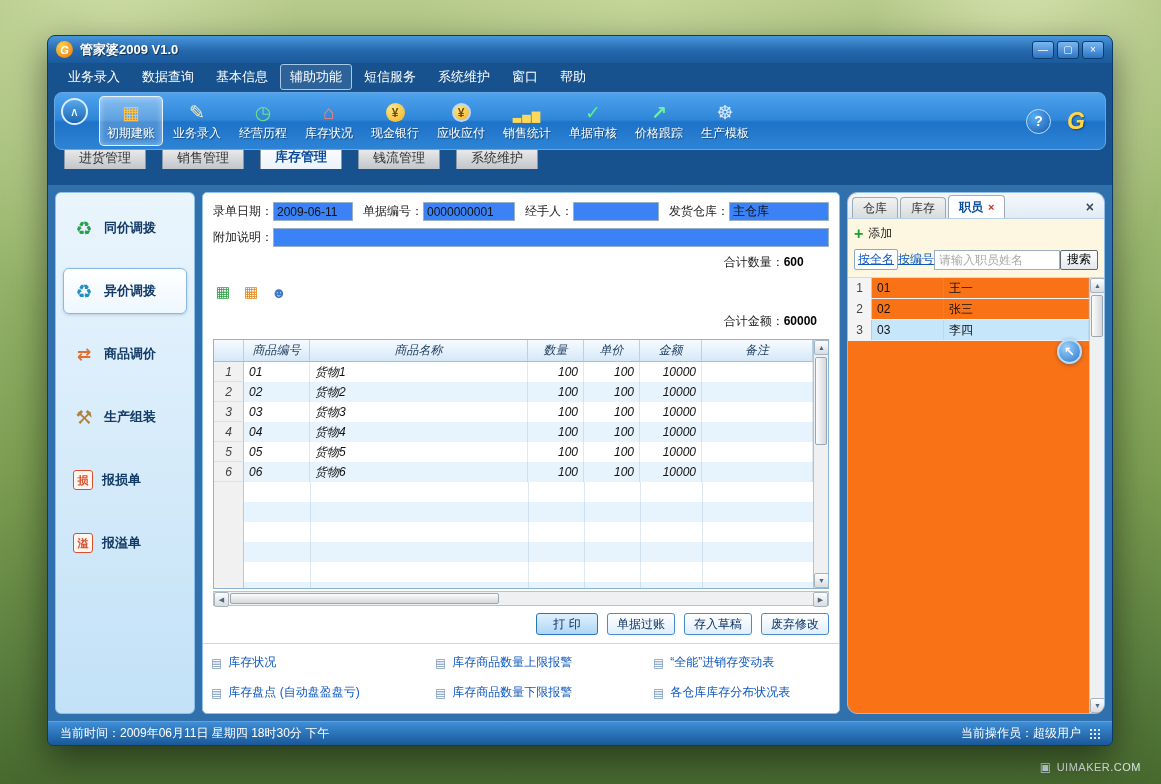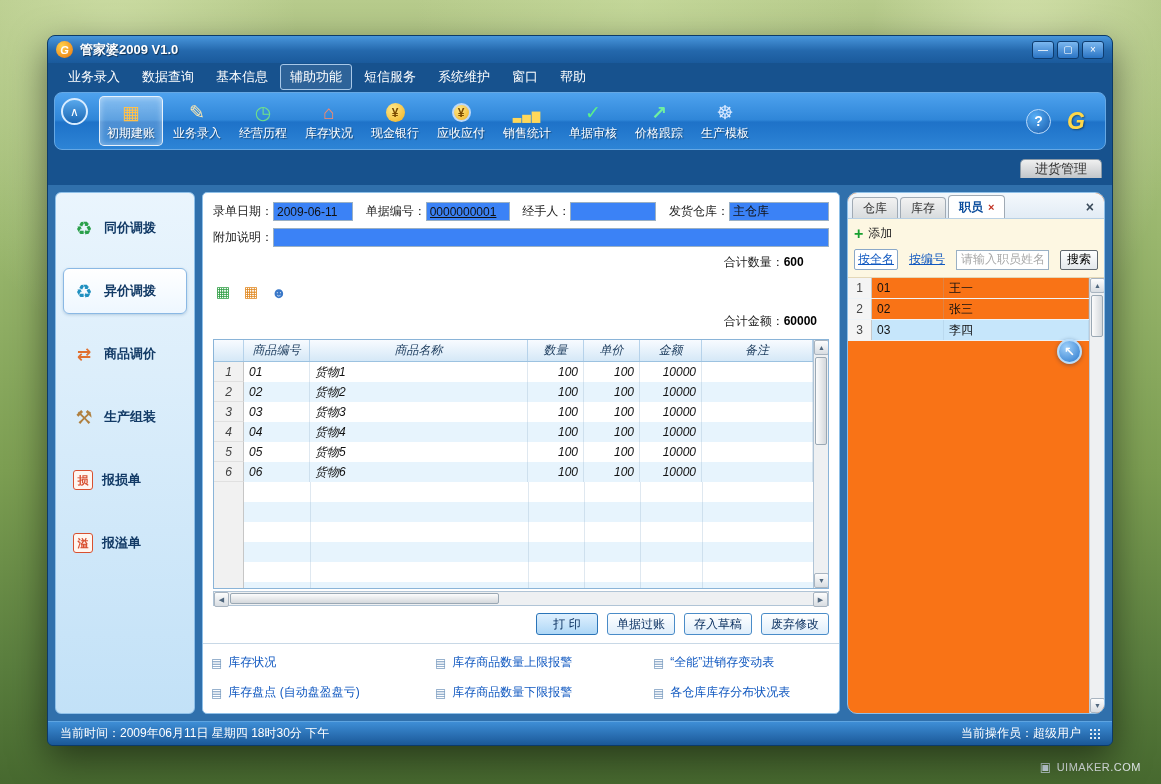--- a/index.html
+++ b/index.html
@@ -55,21 +55,21 @@
   .coin { width:19px; height:19px; border-radius:50%; font-size:12px; font-weight:bold; color:#7a4a00;
     background:radial-gradient(circle at 35% 30%,#ffe98a,#f0b020); display:flex; align-items:center; justify-content:center; }
   .coin.ring { border:2px solid #bcd8f8; }
   .i6 { color:#ffd85a; font-size:11px; letter-spacing:1px; } .i7 { color:#5af08a; font-weight:bold; }
   .i8 { color:#70f0a0; font-weight:bold; } .i9 { color:#dceaff; }
   .tb-right { margin-left:auto; display:flex; align-items:center; gap:16px; padding-right:10px; }
   .help { width:25px; height:25px; border-radius:50%; border:1px solid #bcdcfc; color:#fff; font-weight:bold; font-size:14px;
     background:radial-gradient(circle at 35% 30%,#58b0f8,#1658a8); display:flex; align-items:center; justify-content:center; cursor:pointer; }
   .brand { font-size:23px; font-weight:bold; font-style:italic; color:#ffd84a; text-shadow:1px 1px 2px rgba(0,0,0,.4); }
 
-  .tabstrip { display:flex; align-items:flex-end; gap:16px; padding:4px 10px 16px 16px; height:30px;flex-direction:column; }
+  .tabstrip { display:flex; align-items:flex-end; gap:16px; padding:4px 10px 16px 16px; height:30px; }
   .mtab { height:24px; padding:0 14px; display:flex; align-items:center; font-size:13px; color:#333;
     background:linear-gradient(#f0f0f0,#c2c6ca); border:1px solid #8a9aa8; border-bottom:none;
     border-radius:5px 5px 0 0; cursor:pointer; white-space:nowrap; }
   .mtab.active { background:linear-gradient(#ffffff,#eaf2fa); color:#0a4c9c; font-weight:bold; height:26px; }
 
   .content { flex:1; background:#3070ac; display:flex; gap:7px; padding:7px; min-height:0; }
 
   
   .sidebar { width:140px; flex:none; border-radius:6px; border:1px solid #8fc0e8;
     background:linear-gradient(#eaf5fd,#c2e1f7); padding:12px 7px; display:flex; flex-direction:column; }
@@ -85,21 +85,21 @@
   .slabel { font-size:13px; color:#123a66; font-weight:bold; white-space:nowrap; }
 
   
   .main { flex:1; background:#fff; border:1px solid #8fc0e8; border-radius:5px;
     display:flex; flex-direction:column; min-width:0; overflow:hidden; }
   .formarea { padding:9px 10px 4px; }
   .frow { display:flex; align-items:center; margin-bottom:7px; font-size:12px; color:#222;justify-content:space-between; }
   .frow.r1 { justify-content:space-between; }
   .fpair { display:flex; align-items:center; white-space:nowrap; }
   .tinput { height:19px; border:1px solid #9ab0c4; font-size:12px; padding:0 3px; background:#3b82f6; color:#111; font-family:inherit; }
-  .w-date{width:80px;} .w-no{width:84px;text-decoration:underline;} .w-hand{width:86px;} .w-wh{width:100px;} .note-input{flex:1;}
+  .w-date{width:80px;} .w-no{width:92px;} .w-hand{width:86px;} .w-wh{width:100px;} .note-input{flex:1;}
   .icons-totals { display:flex; align-items:center; gap:8px; margin-bottom:5px; }
   .mini { width:20px; height:20px; display:flex; align-items:center; justify-content:center; font-size:15px; border-radius:3px; cursor:pointer; }
   .m0{color:#2f9e44;} .m1{color:#e08820;} .m2{color:#3a78c8;}
   .totals { margin-left:auto; display:flex; gap:42px; padding-right:12px; font-size:12px; color:#222;flex-direction:column; }
   .totals b { color:#000; }
 
   .gridwrap { margin:0 10px; border:1px solid #8ab4d8; flex:1; min-height:0; display:flex; overflow:hidden;font-style:italic; }
   .gmain { flex:1; display:flex; flex-direction:column; min-width:0; }
   .ghead { display:flex; height:22px; flex:none; background:linear-gradient(#f8fbff,#d5e8f7); border-bottom:1px solid #9cc2e0; }
   .gh { display:flex; align-items:center; justify-content:center; font-size:12px; color:#1a3a5c;
@@ -148,21 +148,21 @@
   .rtab { height:21px; padding:0 10px; font-size:12px; display:flex; align-items:center; gap:5px;
     background:linear-gradient(#f2f2f2,#d8dcde); border:1px solid #a0aab4; border-bottom:none;
     border-radius:4px 4px 0 0; color:#333; cursor:pointer; }
   .rtab.active { background:#fff; color:#0a4c9c; font-weight:bold; height:23px; }
   .tabx { color:#c03020; font-size:11px; font-weight:bold; cursor:pointer; }
   .panelx { margin-left:auto; align-self:center; color:#3a4a5a; font-size:14px; font-weight:bold; padding:0 6px; cursor:pointer; }
 
   .rcontrols { background:#fdf7e2; border-bottom:1px solid #e4d8b8; padding:6px 6px 7px; flex:none; }
   .addrow { display:flex; align-items:center; gap:5px; font-size:12px; color:#222; margin-bottom:7px; cursor:pointer; }
   .plus { color:#18a030; font-weight:bold; font-size:16px; line-height:1; }
-  .searchrow { display:flex; align-items:center; gap:11px;font-family:Liberation Serif, serif; }
+  .searchrow { display:flex; align-items:center; gap:0; }
   .filterlink { font-size:12px; color:#1058c0; text-decoration:underline; cursor:pointer; white-space:nowrap; }
   .filterlink.boxed { border:1px solid #8aa8c8; background:#fff; padding:1px 3px; border-radius:2px; }
   .rsearch { flex:1; min-width:0; height:20px; border:1px solid #9ab0c4; font-size:12px; padding:0 4px; font-family:inherit; }
   .rsearch::placeholder { color:#a8a8a8; }
   .searchbtn { height:20px; font-size:12px; padding:0 6px; font-family:inherit; cursor:pointer;
     background:linear-gradient(#ffffff,#e4e8ec); border:1px solid #606870; border-radius:2px; }
 
   .rtable { flex:1; min-height:0; display:flex; position:relative; }
   .rmain { flex:1; display:flex; flex-direction:column; min-width:0; }
   .rhead { display:flex; height:22px; flex:none; background:linear-gradient(#f8fbff,#d5e8f7); border-bottom:1px solid #9cc2e0; }

